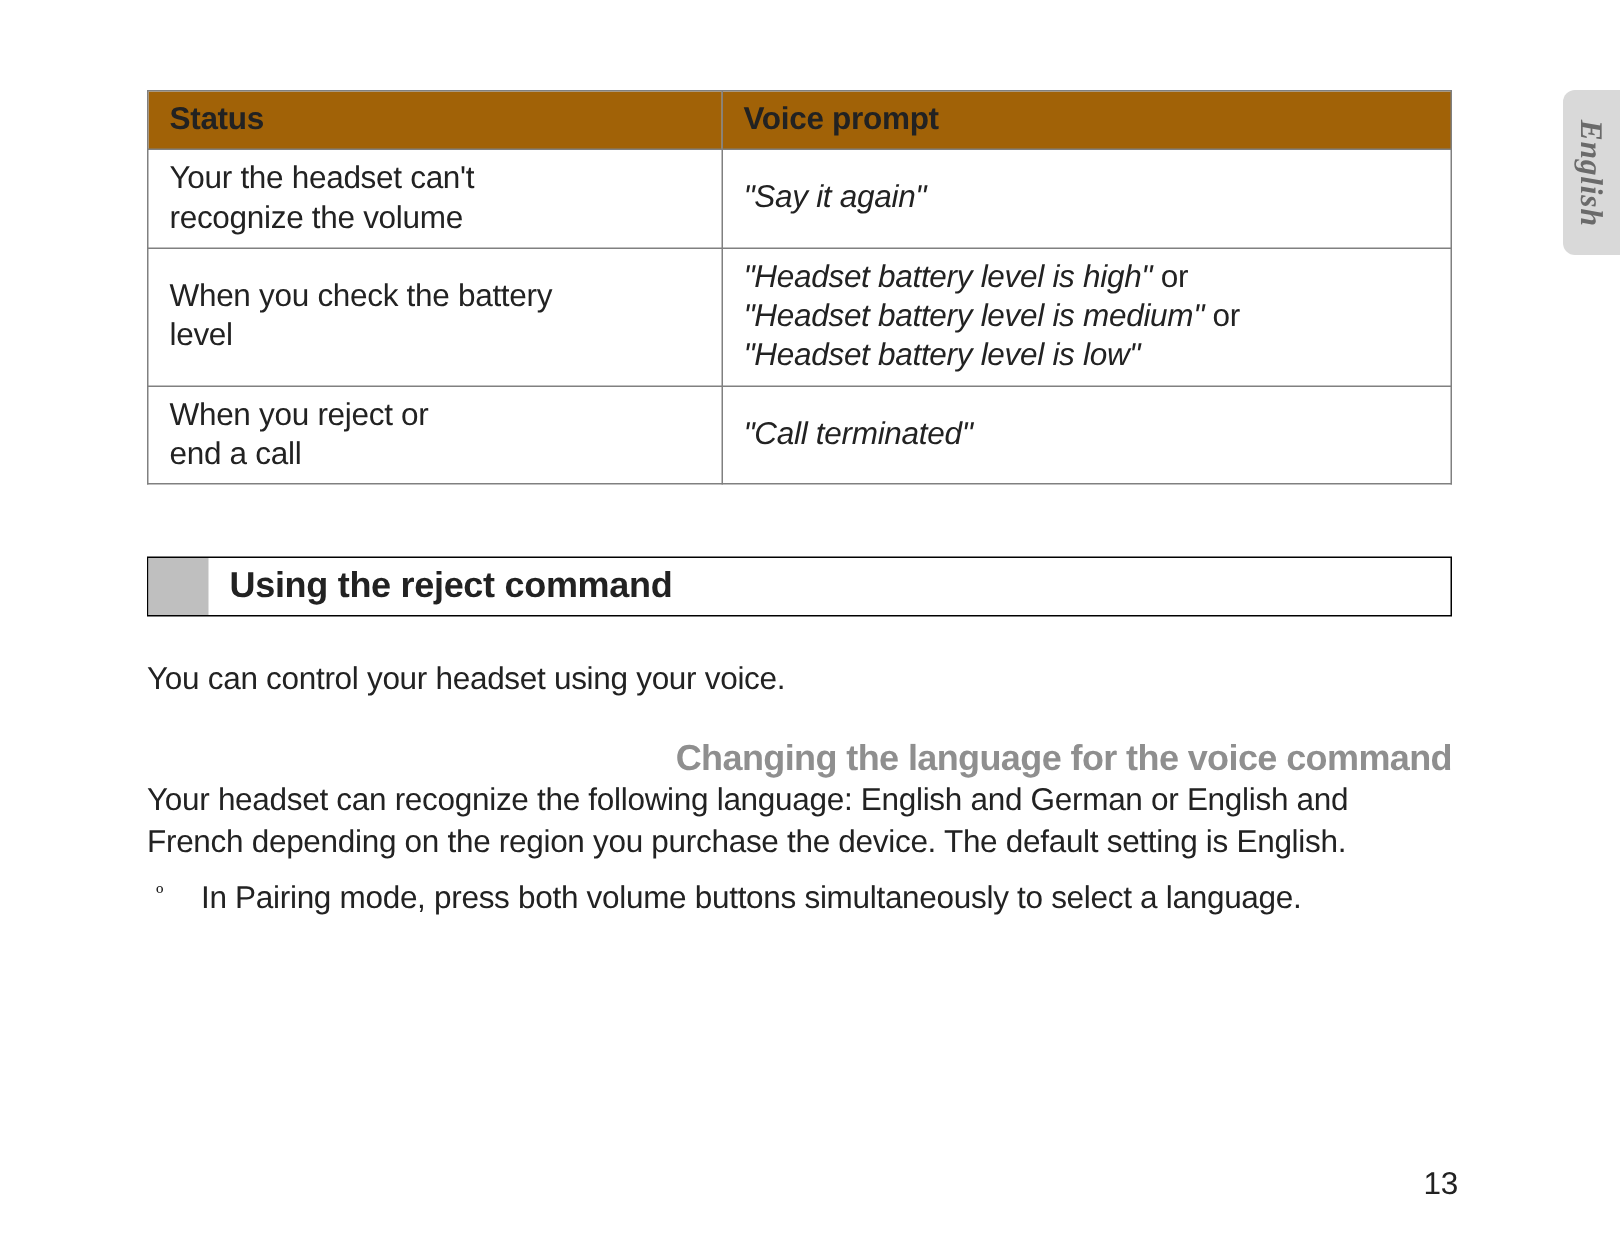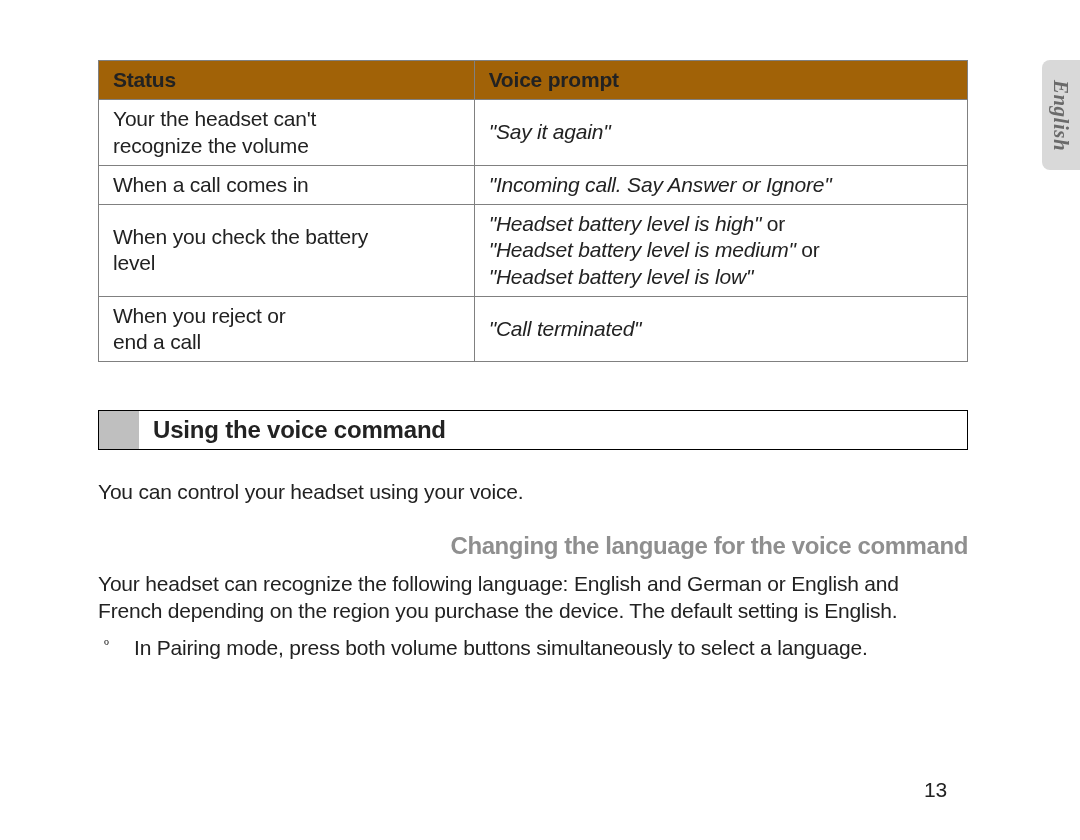--- a/index.html
+++ b/index.html
@@ -72,21 +72,20 @@
   .sub-heading {
     font-weight: 700;
     color: #8f8f8f;
     font-size: 24px;
     margin-top: 26px;
     letter-spacing: -0.4px;
     text-align: right;
   }
   .body-text2 {
     font-size: 21px;
-    margin-top: 10px;
     line-height: 1.3;
   }
   .step-row {
     display: flex;
     align-items: flex-start;
     margin-top: 10px;
     font-size: 21px;
     line-height: 1.3;
   }
   .step-row .marker {
@@ -116,21 +115,21 @@
     font-weight: 700;
     font-style: italic;
     color: #6a6a6a;
     font-size: 21px;
     white-space: nowrap;
     font-family: Georgia, "Times New Roman", serif;
     letter-spacing: 0.5px;
   }
   .page-number {
     position: absolute;
-    right: 133px;
+    right: 108px;
     top: 778px;
     font-size: 21px;
   }
 </style>
 </head>
 <body>
 
 <div class="side-tab">
   <span class="label">English</span>
 </div>
@@ -149,28 +148,20 @@
         <td>
           <span>Your the headset can't</span><br>
           <span>recognize the volume</span>
         </td>
         <td class="prompt">
           <span>"Say it again"</span>
         </td>
       </tr>
       <tr>
         <td>
-          <span>When a call comes in</span>
-        </td>
-        <td class="prompt">
-          <span>"Incoming call. Say Answer or Ignore"</span>
-        </td>
-      </tr>
-      <tr>
-        <td>
           <span>When you check the battery</span><br>
           <span>level</span>
         </td>
         <td class="prompt">
           <span>"Headset battery level is high"</span><span class="suffix"> or</span><br>
           <span>"Headset battery level is medium"</span><span class="suffix"> or</span><br>
           <span>"Headset battery level is low"</span>
         </td>
       </tr>
       <tr>
@@ -180,21 +171,21 @@
         </td>
         <td class="prompt">
           <span>"Call terminated"</span>
         </td>
       </tr>
     </tbody>
   </table>
 
   <div class="section-heading">
     <div class="block"></div>
-    <div class="title">Using the voice command</div>
+    <div class="title">Using the reject command</div>
   </div>
 
   <div class="body-text">You can control your headset using your voice.</div>
 
   <div class="sub-heading">Changing the language for the voice command</div>
 
   <div class="body-text2">Your headset can recognize the following language: English and German or English and French depending on the region you purchase the device. The default setting is English.</div>
 
   <div class="step-row">
     <div class="marker">º</div>

